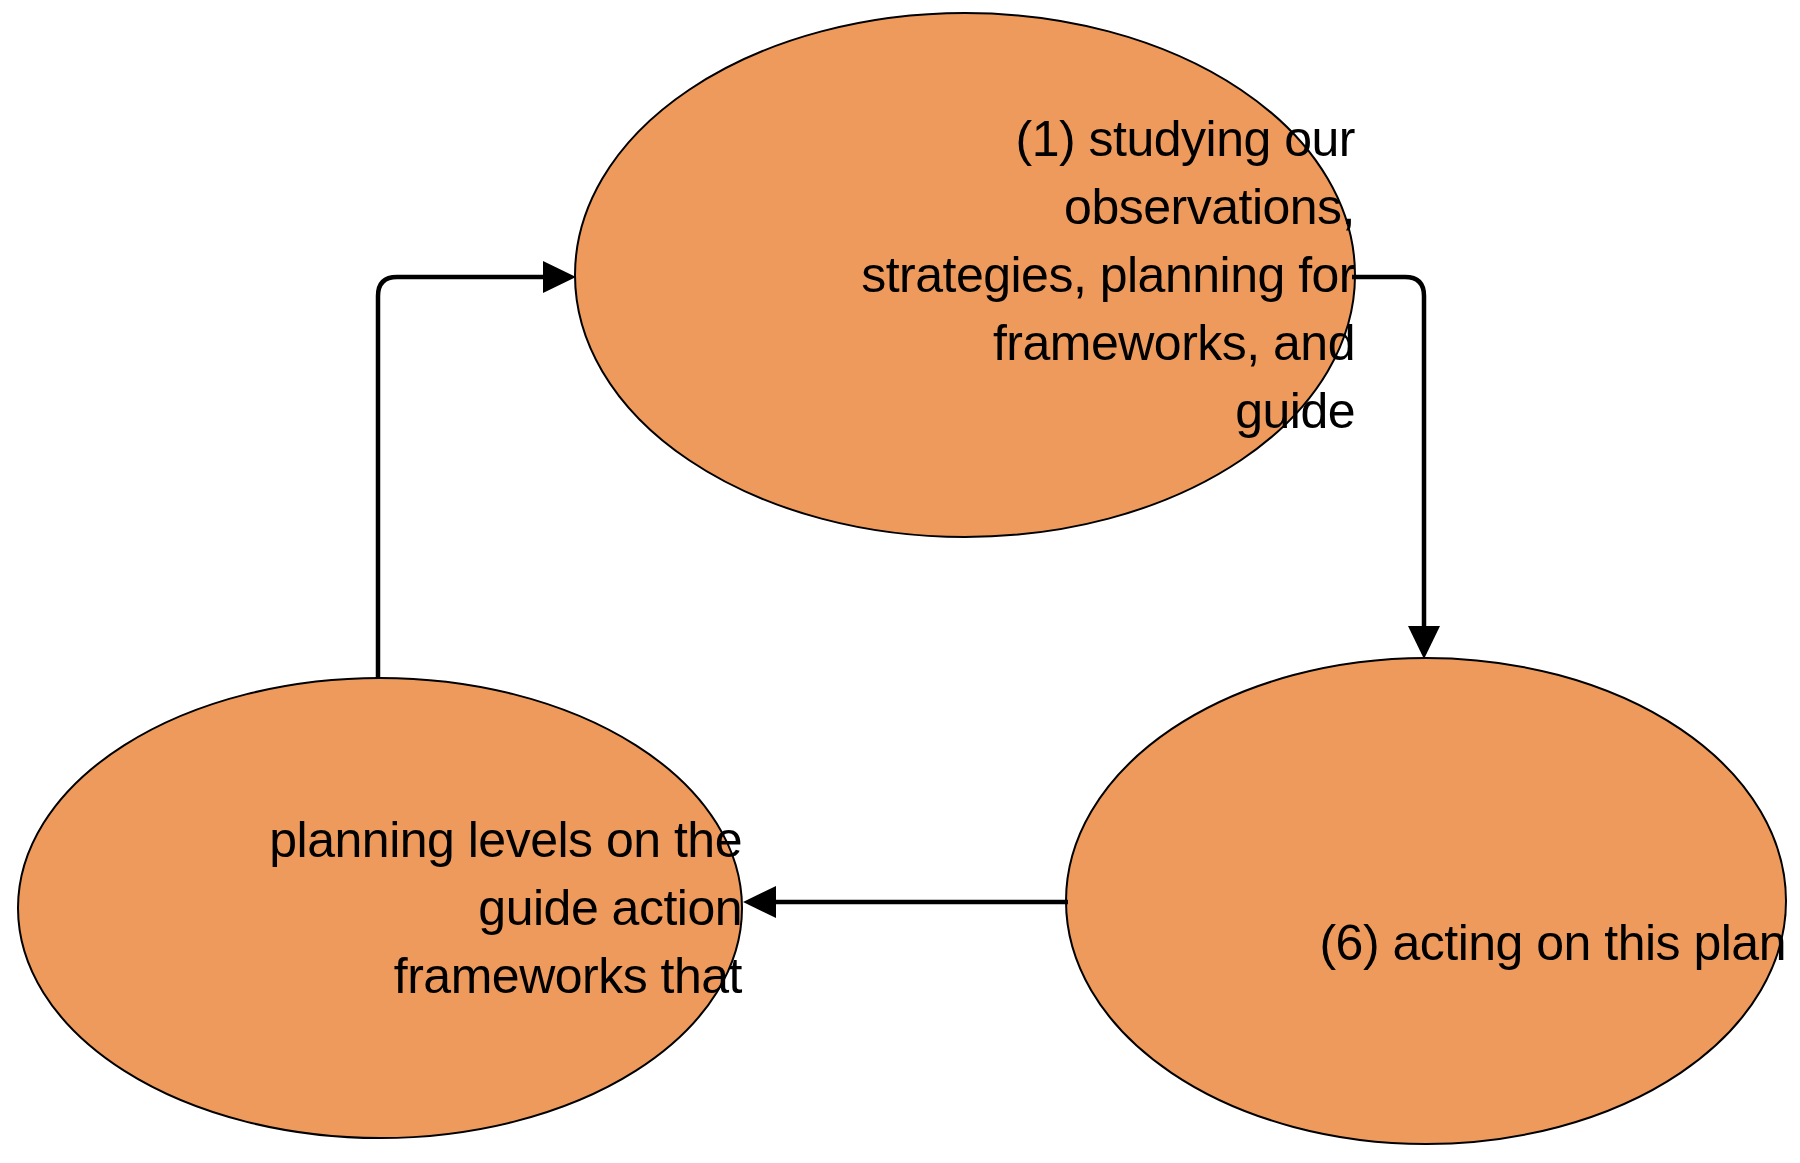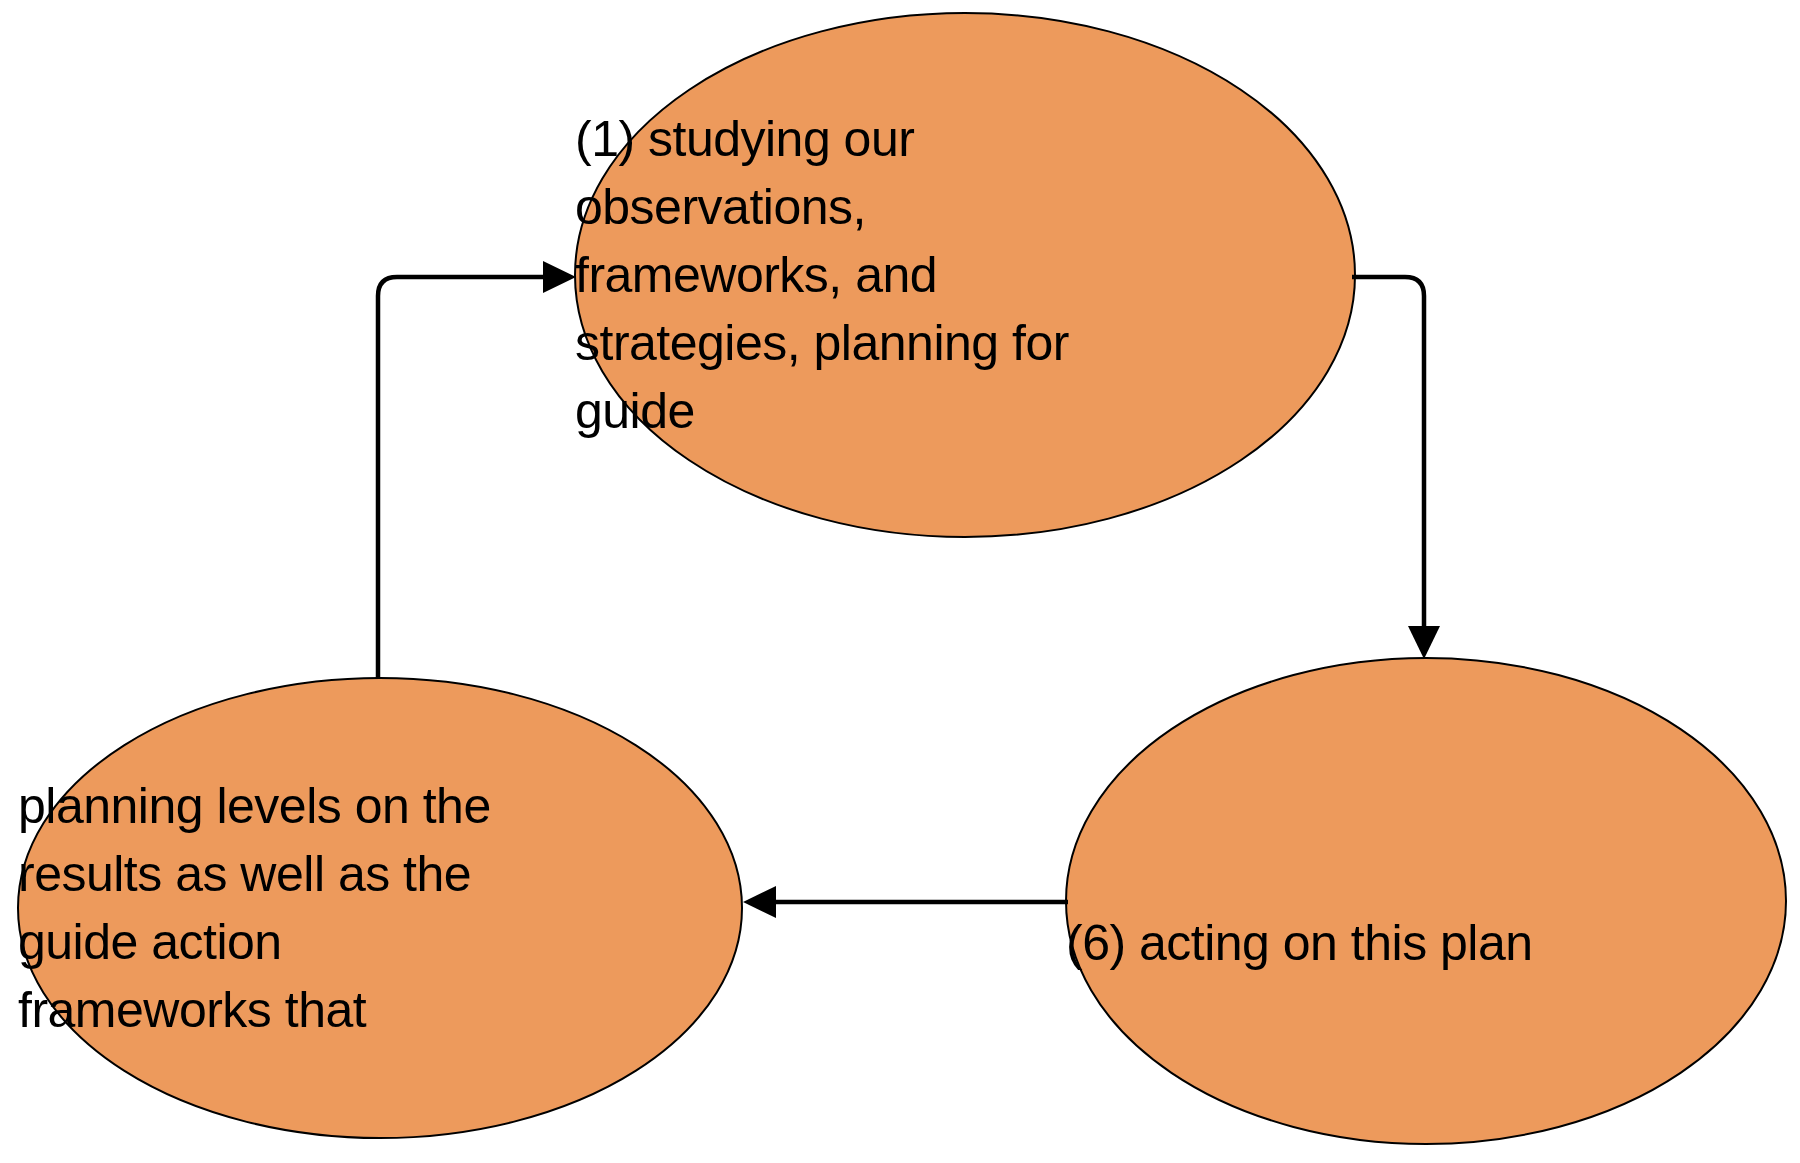--- a/index.html
+++ b/index.html
@@ -21,21 +21,21 @@
     top: 0;
     width: 1800px;
     height: 1163px;
     display: block;
   }
   .node-text {
     position: absolute;
     display: flex;
     flex-direction: column;
     justify-content: center;
-    align-items: flex-start;
+    align-items: flex-end;
     text-align: center;
     font-size: 50px;
     line-height: 68px;
     letter-spacing: -0.5px;
     color: #000000;
     pointer-events: none;
   }
   .node-text .line {
     white-space: nowrap;
   }
@@ -69,29 +69,28 @@
 
     <g>
       <path d="M 1068 902 L 776 902" fill="none" stroke="#000000" stroke-width="4.5"></path>
       <polygon points="776,886 776,918 743,902" fill="#000000"></polygon>
     </g>
   </svg>
 
   <div class="node-text" id="node1-text">
     <div class="line">(1) studying our</div>
     <div class="line">observations,</div>
+    <div class="line">strategies, planning for</div>
     <div class="line">frameworks, and</div>
-    <div class="line">strategies, planning for</div>
     <div class="line">guide</div>
   </div>
 
   <div class="node-text" id="node2-text">
     <div class="line">(6) acting on this plan</div>
   </div>
 
   <div class="node-text" id="node3-text">
     <div class="line">planning levels on the</div>
-    <div class="line">results as well as the</div>
     <div class="line">guide action</div>
     <div class="line">frameworks that</div>
   </div>
 
 </div>
 
 </body></html>

